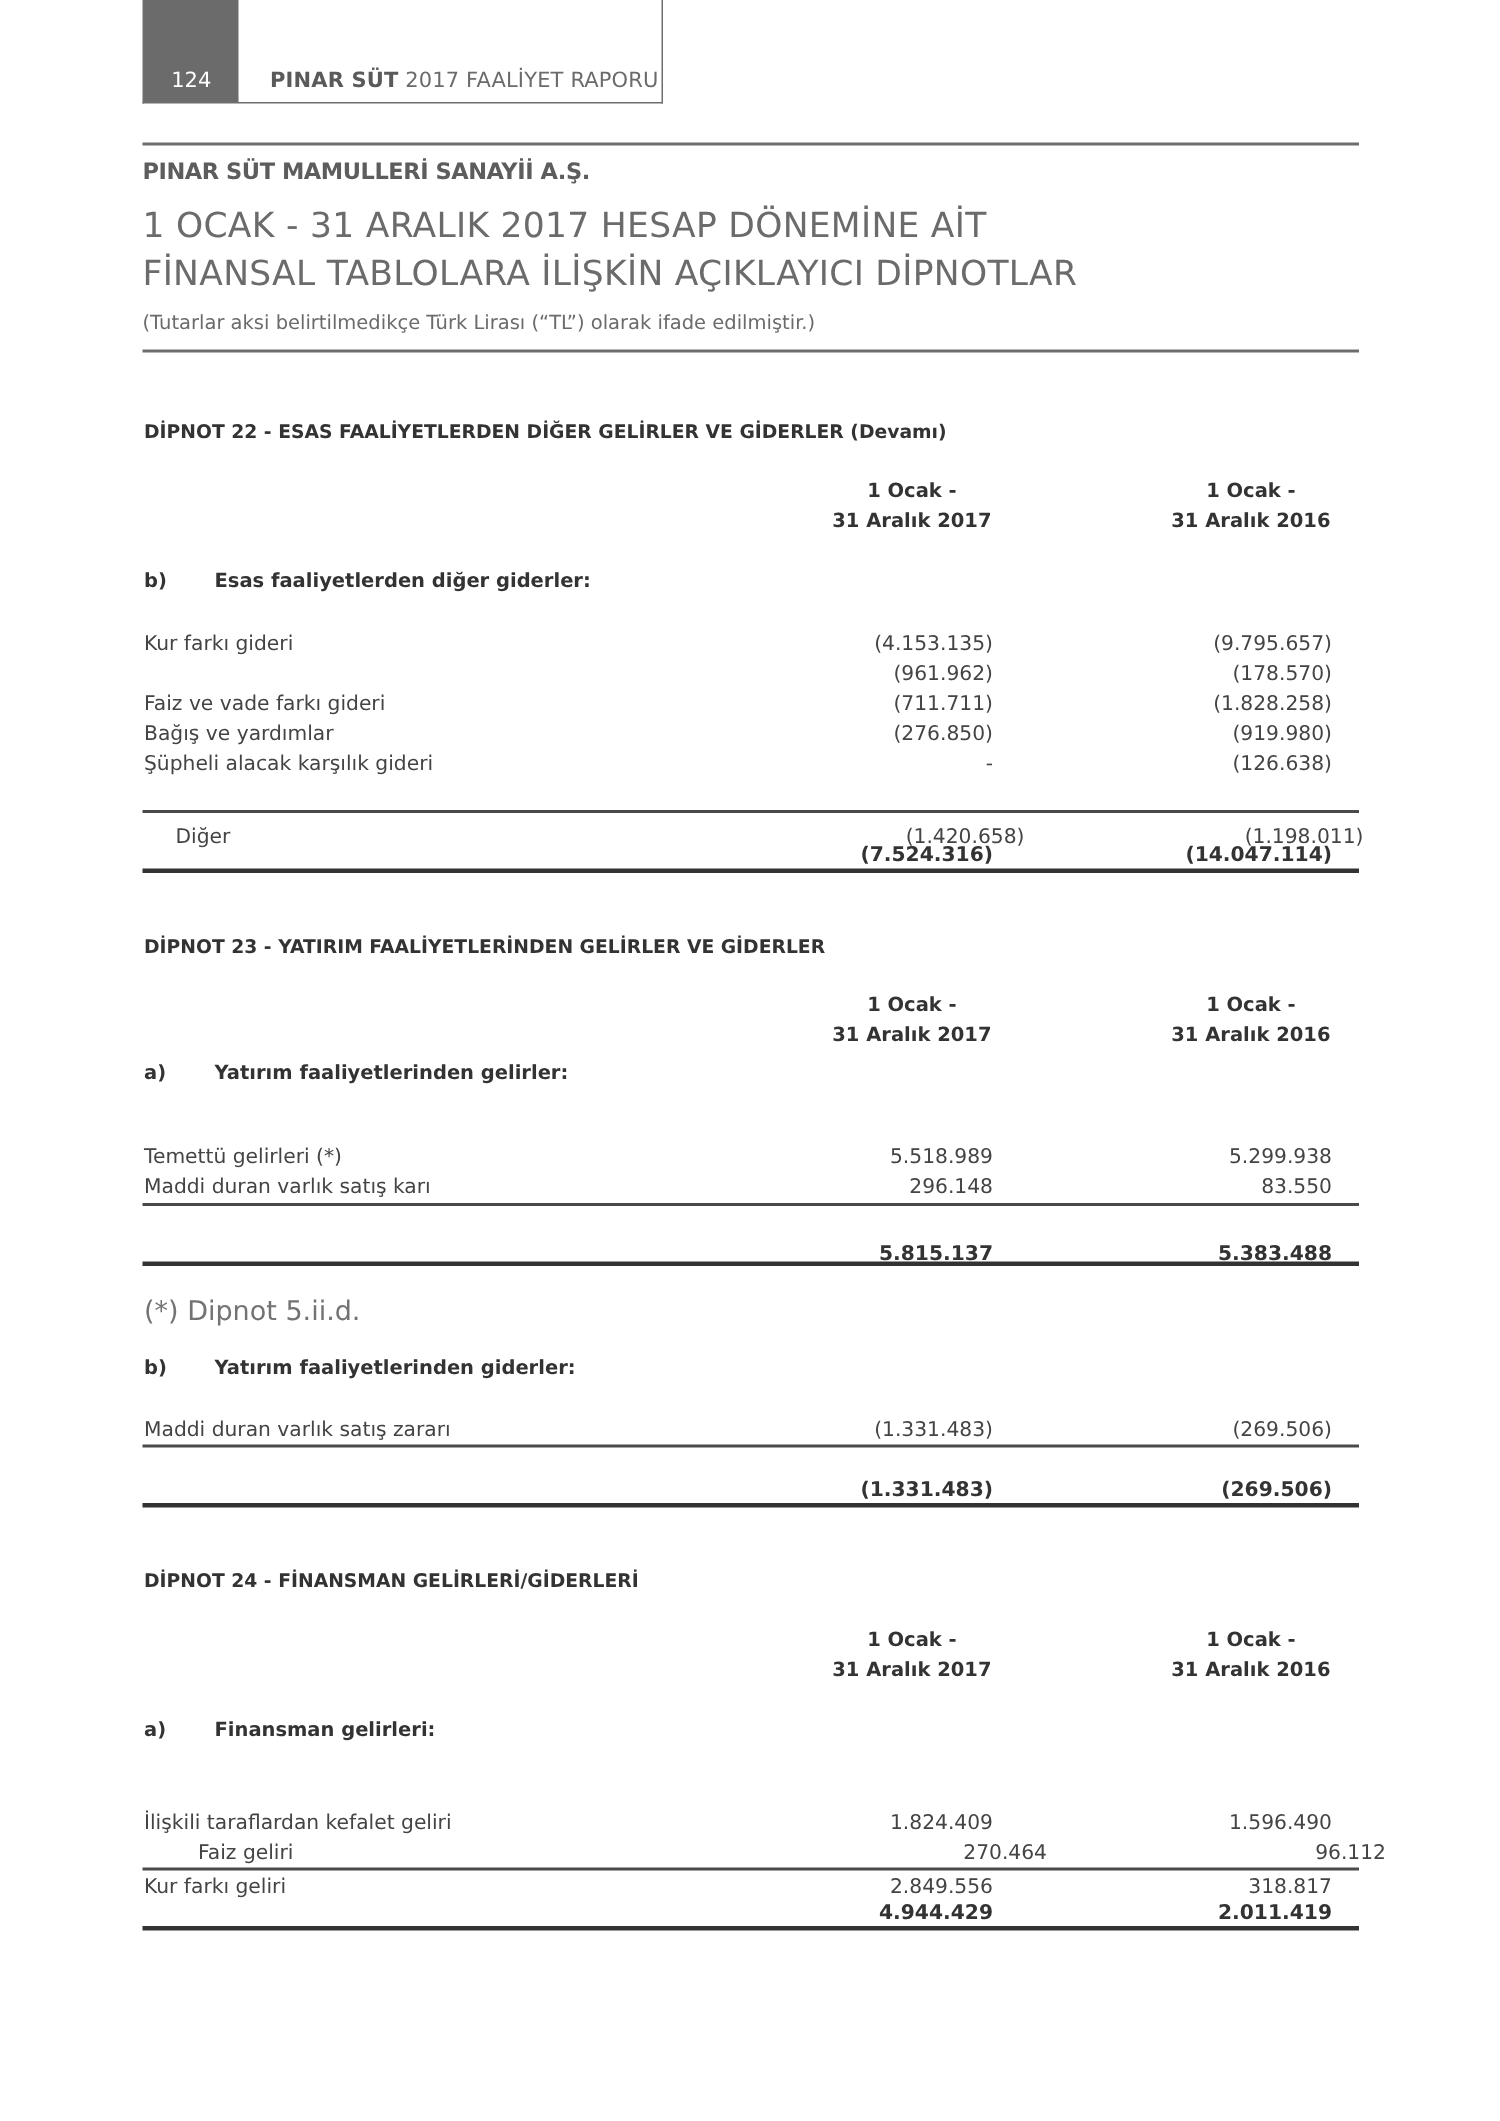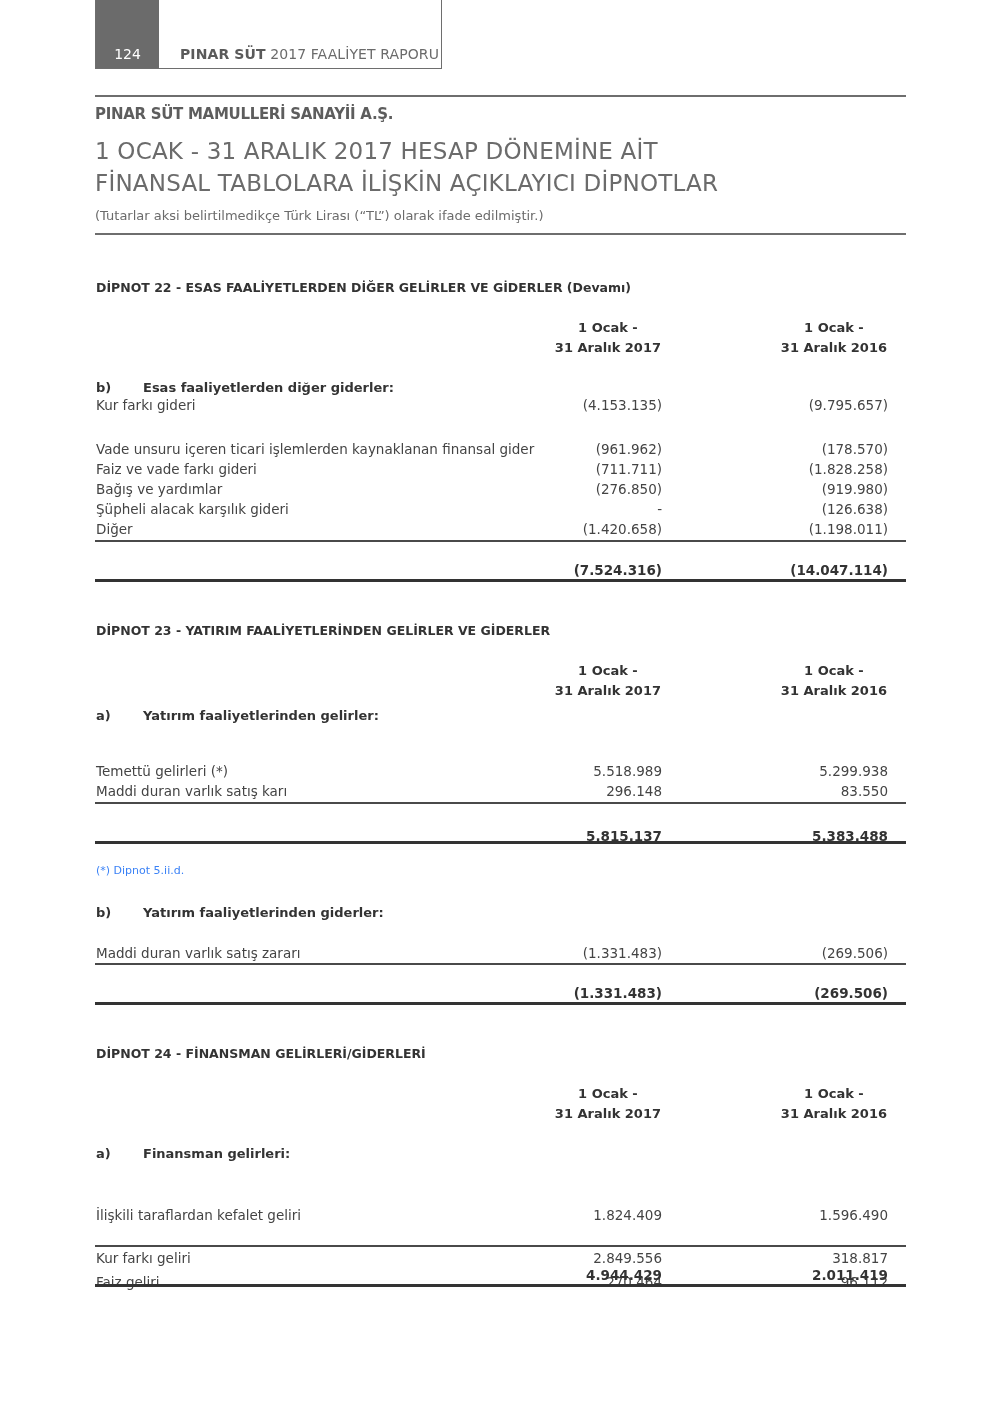--- a/index.html
+++ b/index.html
@@ -28,21 +28,21 @@
 
   .row { position: absolute; left: 95px; width: 811px; height: 20px; font-size: 13.5px; color: #444; line-height: 20px; }
   .row .lbl { position: absolute; left: 1px; white-space: nowrap; }
   .row .v1 { position: absolute; right: 244px; white-space: nowrap; }
   .row .v2 { position: absolute; right: 18px; text-align: right; white-space: nowrap; }
   .row.total { font-weight: bold; color: #333; }
 
   .line { position: absolute; left: 95px; width: 811px; height: 2px; background: #4a4a4a; }
   .line.thick { height: 3px; background: #333; }
 
-  .note { position: absolute; left: 96px; font-size: 11px; color: #3b82f6; }
+  .note { position: absolute; left: 96px; font-size: 18px; color: #737373; }
 </style>
 </head>
 <body>
 
 <div class="header-box">
   <div class="page-num">124</div>
   <div class="report-title"><b>PINAR SÜT</b> <span>2017 FAALİYET RAPORU</span></div>
 </div>
 
 <div class="rule" style="top:95px;"></div>
@@ -56,46 +56,45 @@
 <div class="col-head c1" style="top:318px;">
   <div>1 Ocak -</div>
   <div>31 Aralık 2017</div>
 </div>
 <div class="col-head c2" style="top:318px;">
   <div>1 Ocak -</div>
   <div>31 Aralık 2016</div>
 </div>
 <div class="sub-head" style="top:380px;"><span class="letter">b)</span><span>Esas faaliyetlerden diğer giderler:</span></div>
 
-<div class="row" style="top:395px;">
+<div class="row" style="top:419px;">
     <span class="lbl">Kur farkı gideri</span>
     <span class="v1">(4.153.135)</span>
     <span class="v2">(9.795.657)</span>
   </div>
 <div class="row" style="top:439px;">
-    <span class="lbl">Vade unsuru içeren ticari işlemlerden kaynaklanan finansal gider</span>
     <span class="v1">(961.962)</span>
     <span class="v2">(178.570)</span>
   </div>
 <div class="row" style="top:459px;">
     <span class="lbl">Faiz ve vade farkı gideri</span>
     <span class="v1">(711.711)</span>
     <span class="v2">(1.828.258)</span>
   </div>
 <div class="row" style="top:479px;">
     <span class="lbl">Bağış ve yardımlar</span>
     <span class="v1">(276.850)</span>
     <span class="v2">(919.980)</span>
   </div>
 <div class="row" style="top:499px;">
     <span class="lbl">Şüpheli alacak karşılık gideri</span>
     <span class="v1">-</span>
     <span class="v2">(126.638)</span>
   </div>
-<div class="row" style="top:519px;">
+<div class="row" style="top:548px;margin-left:21px;">
     <span class="lbl">Diğer</span>
     <span class="v1">(1.420.658)</span>
     <span class="v2">(1.198.011)</span>
   </div>
 <div class="line" style="top:540px;"></div>
 <div class="row total" style="top:560px;">
     <span class="v1">(7.524.316)</span>
     <span class="v2">(14.047.114)</span>
   </div>
 <div class="line thick" style="top:579px;"></div>
@@ -157,21 +156,21 @@
 <div class="row" style="top:1248px;">
     <span class="lbl">Kur farkı geliri</span>
     <span class="v1">2.849.556</span>
     <span class="v2">318.817</span>
   </div>
 <div class="row" style="top:1205px;">
     <span class="lbl">İlişkili taraflardan kefalet geliri</span>
     <span class="v1">1.824.409</span>
     <span class="v2">1.596.490</span>
   </div>
-<div class="row" style="top:1272px;">
+<div class="row" style="top:1225px;margin-left:36px;">
     <span class="lbl">Faiz geliri</span>
     <span class="v1">270.464</span>
     <span class="v2">96.112</span>
   </div>
 <div class="line" style="top:1245px;"></div>
 <div class="row total" style="top:1265px;">
     <span class="v1">4.944.429</span>
     <span class="v2">2.011.419</span>
   </div>
 <div class="line thick" style="top:1284px;"></div>

